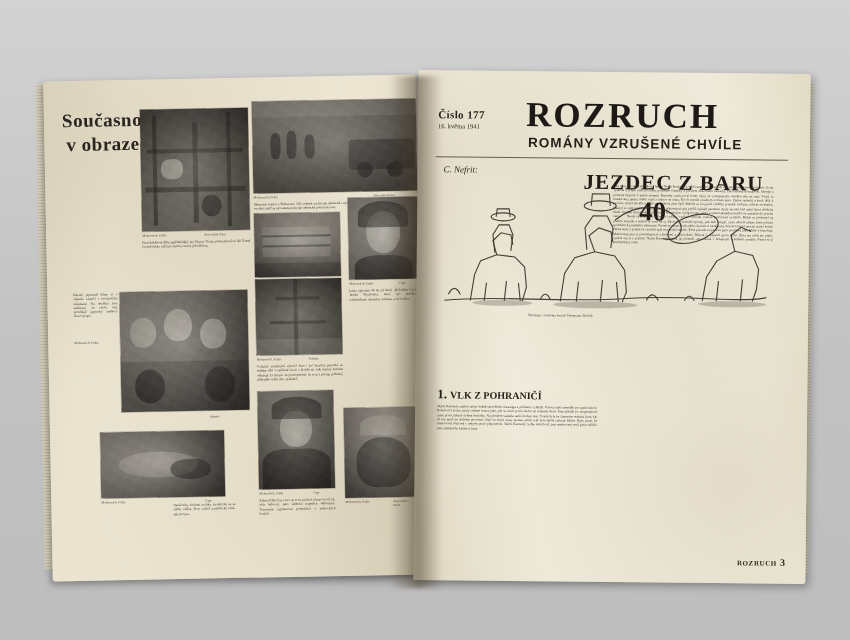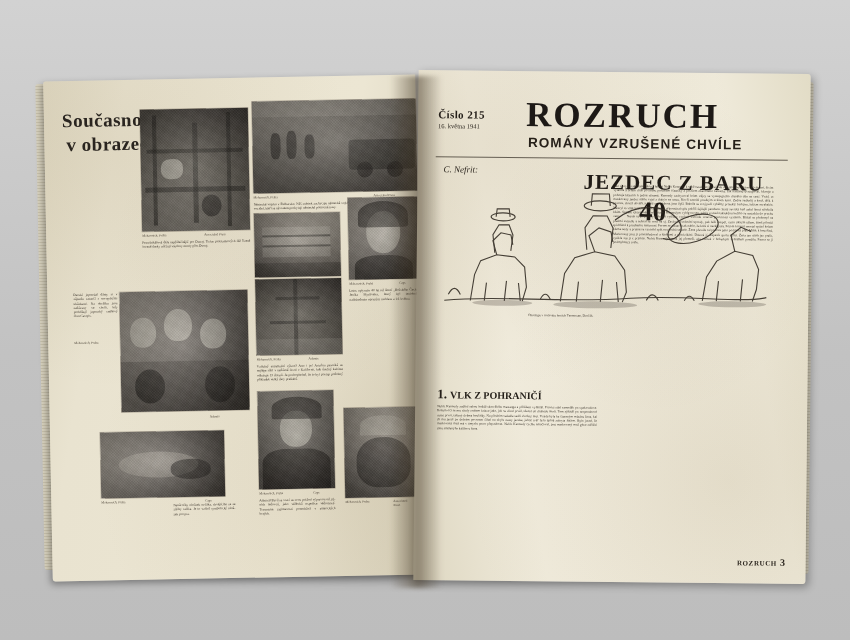--- a/index.html
+++ b/index.html
@@ -261,21 +261,21 @@
         <div class="credit" style="left:142px;top:406px;">Caps</div>
 
       </div>
     </div>
 
     <div class="page page-right">
       <div class="paper-tex"></div>
       <div class="r-inner">
 
         <div class="issue">
-          <div class="no">Číslo 215</div>
+          <div class="no">Číslo 177</div>
           <div class="date">16. května 1941</div>
         </div>
 
         <div class="title-rozruch">ROZRUCH</div>
         <div class="subtitle">ROMÁNY VZRUŠENÉ CHVÍLE</div>
         <div class="rule"></div>
 
         <div class="author">C. Nefrit:</div>
         <div class="story-title">JEZDEC Z BARU</div>
         <div class="story-num">40</div>

